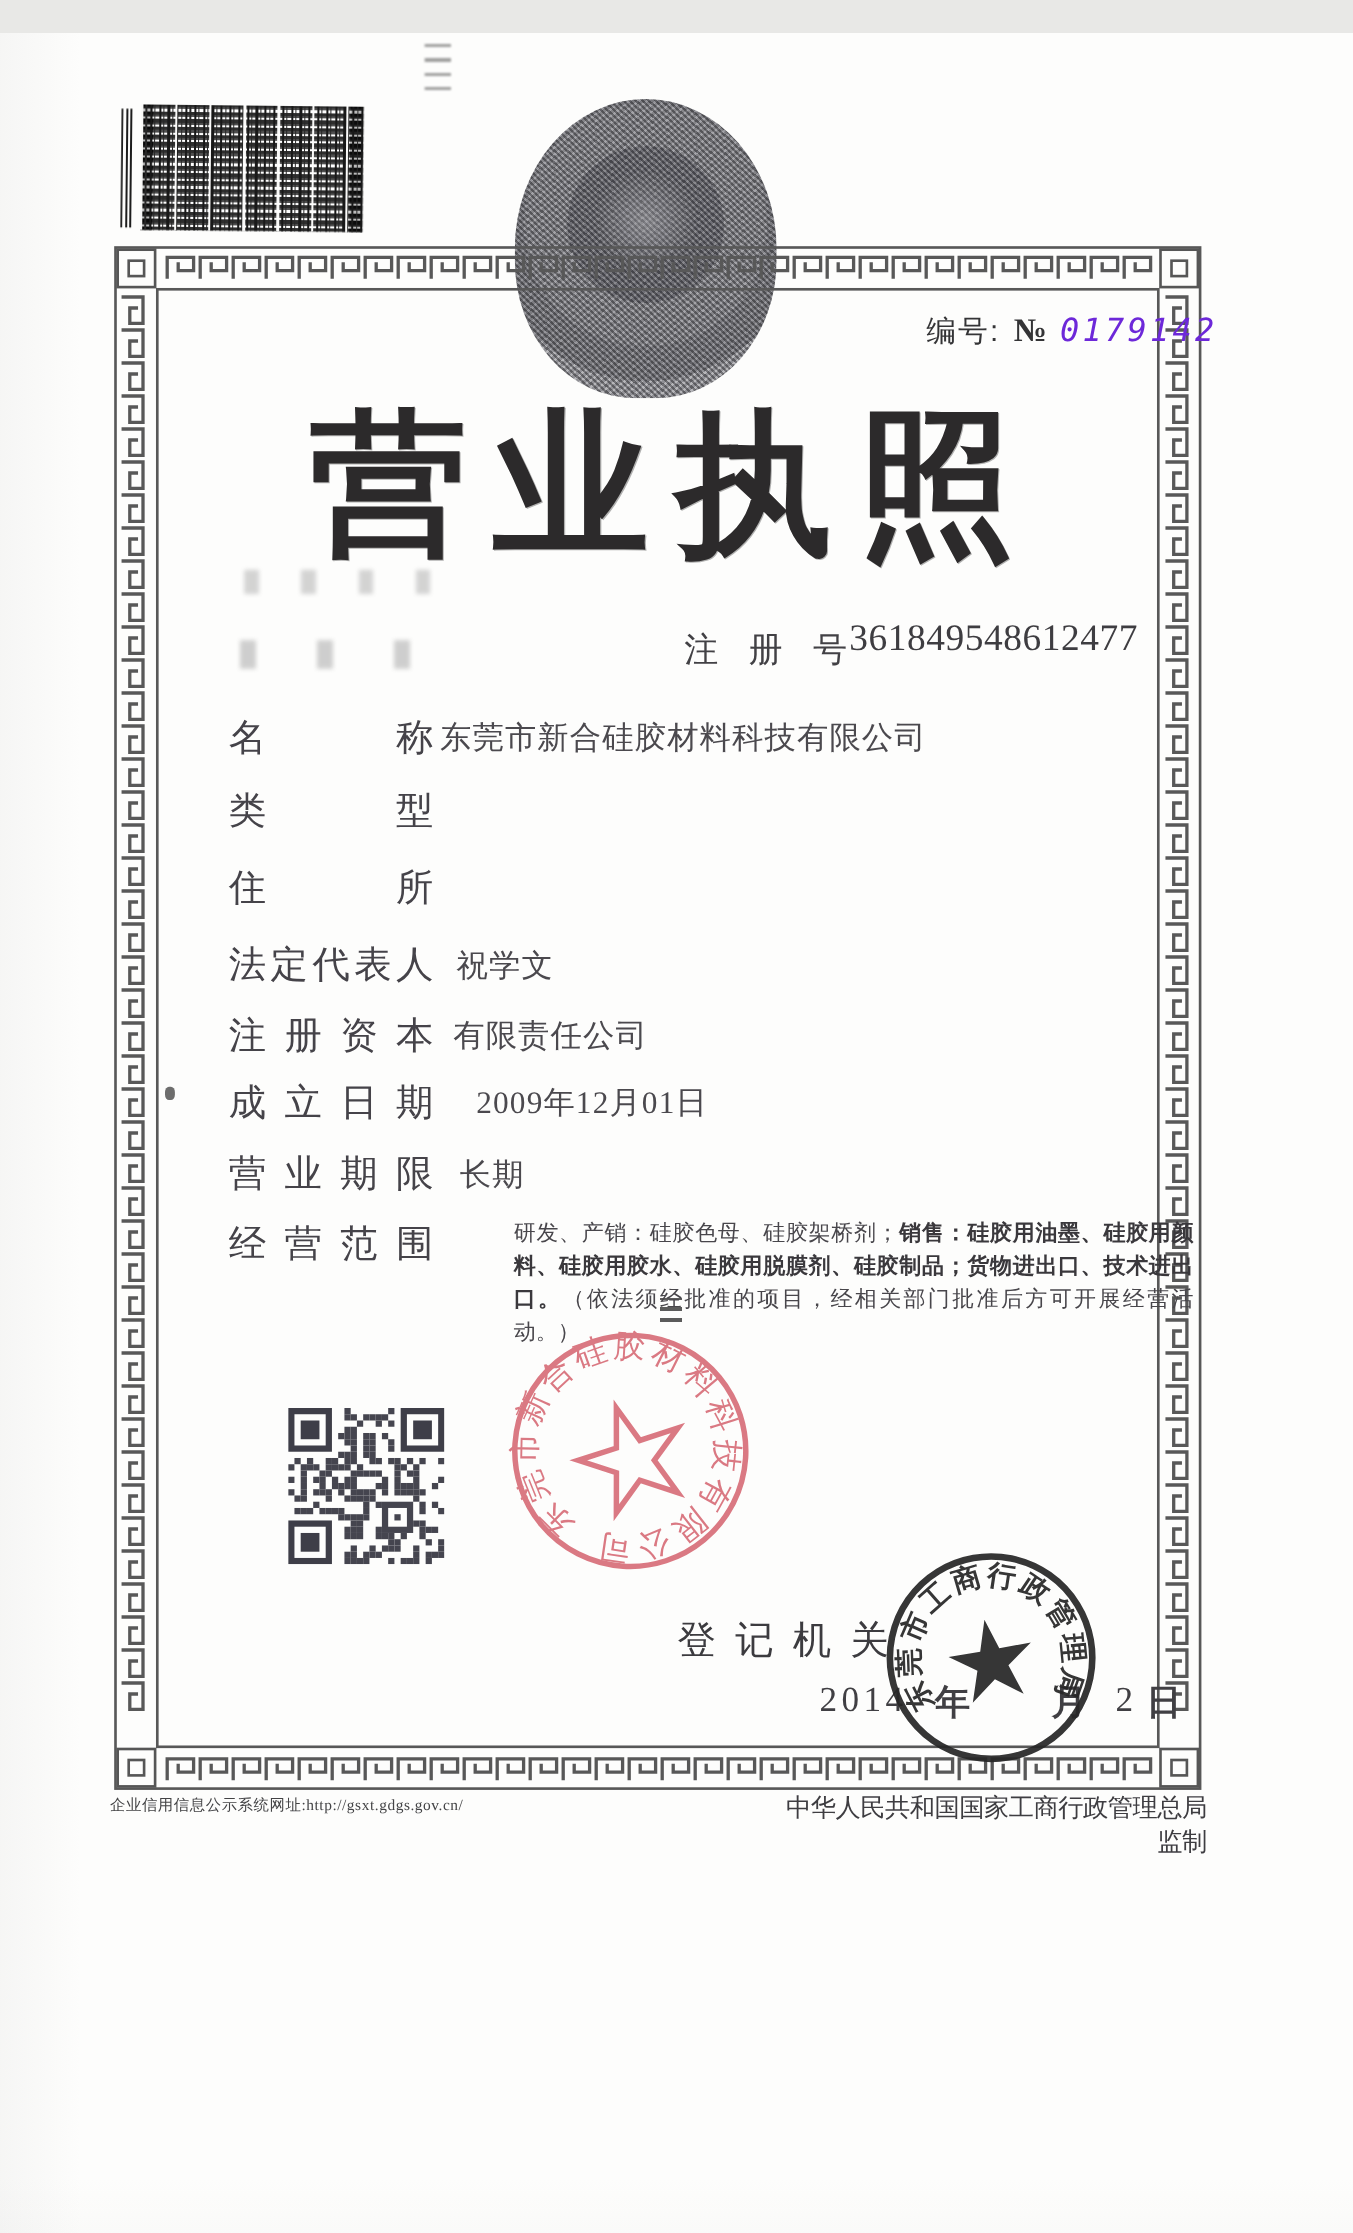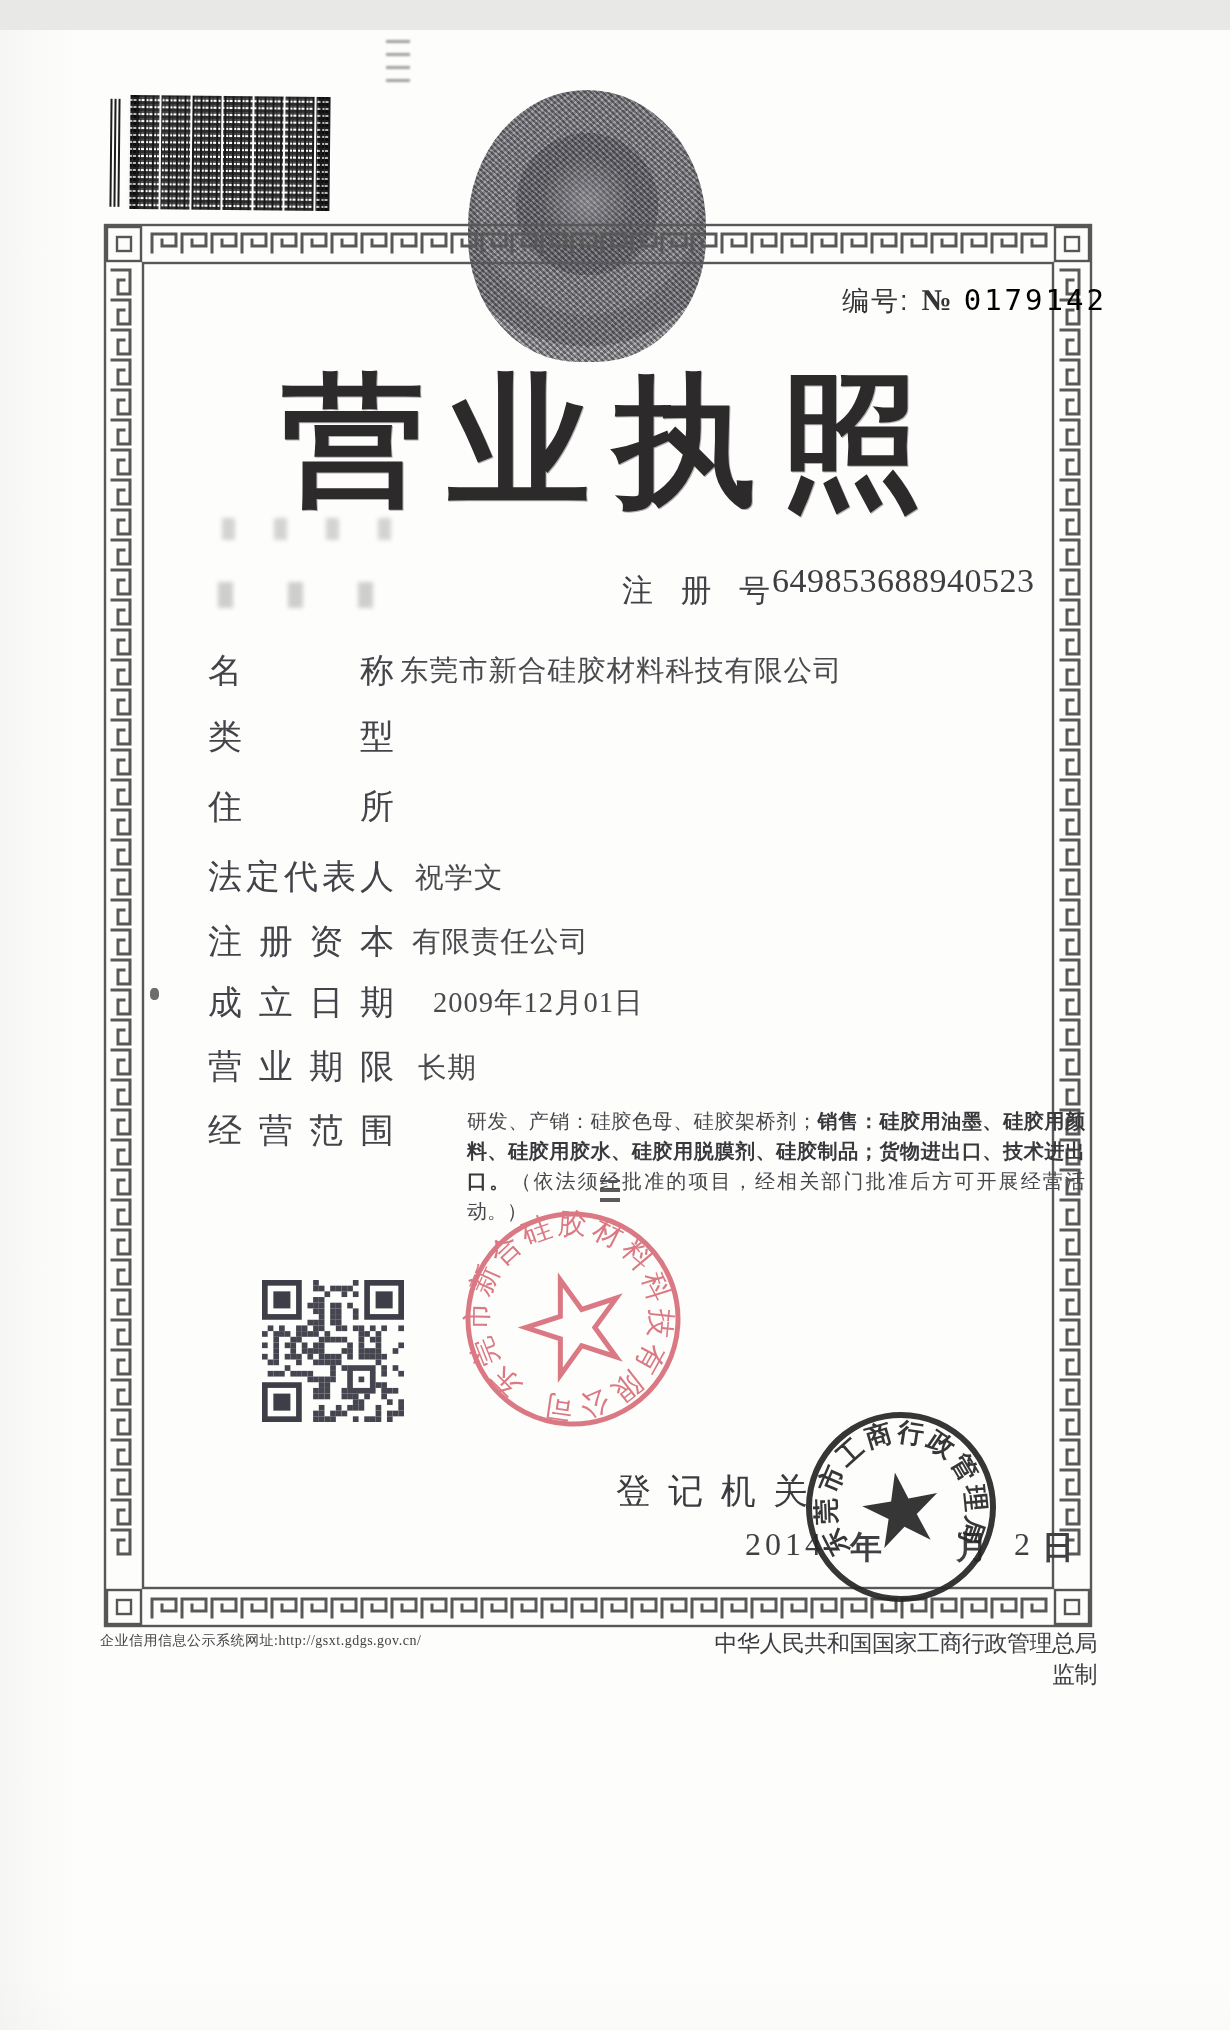--- a/index.html
+++ b/index.html
@@ -47,21 +47,21 @@
   .border{position:absolute;left:103px;top:193px;}
   .border .bl{fill:none;stroke:#585858;stroke-width:2.4;}
   .border .corner{fill:none;stroke:#565656;stroke-width:2.4;}
   #hook{stroke:#585858;stroke-width:3;fill:none;stroke-linecap:square;}
 
   
   .serial{position:absolute;left:842px;top:253px;display:flex;align-items:baseline;gap:12px;
     color:#343436;}
   .serial .slab{font-size:27px;font-family:"Liberation Sans",sans-serif;letter-spacing:2px;}
   .serial .nosym{font-size:30px;font-weight:bold;}
-  .serial .sdig{font-size:29px;letter-spacing:3px;font-family:"DejaVu Sans Mono",monospace;color:#000000;}
+  .serial .sdig{font-size:29px;letter-spacing:3px;font-family:"DejaVu Sans Mono",monospace;color:#6d28d9;font-style:italic;}
 
   .title{position:absolute;left:282px;top:336px;width:640px;margin:0;display:flex;
     justify-content:space-between;font-family:"Liberation Sans",sans-serif;
     font-size:142px;font-weight:900;line-height:1.05;color:#2c2a2b;
     text-shadow:1px 1px 0 rgba(60,60,60,.4);}
 
   .reg-label{position:absolute;left:622px;top:540px;width:148px;display:flex;
     justify-content:space-between;font-size:31px;color:#424145;}
   .reg-no{position:absolute;left:772px;top:532px;font-size:34px;letter-spacing:.5px;color:#3e3d41;}
 
@@ -282,21 +282,21 @@
       <span>业</span>
       <span>执</span>
       <span>照</span>
     </h1>
 
   <span class="reg-label">
       <span>注</span>
       <span>册</span>
       <span>号</span>
     </span>
-  <span class="reg-no">649853688940523</span>
+  <span class="reg-no">361849548612477</span>
 
   <span class="flabel" style="top:618px">
       <span>名</span>
       <span>称</span>
     </span>
   <span class="fvalue" style="top:622px;left:400px">东莞市新合硅胶材料科技有限公司</span>
 
   <span class="flabel" style="top:684px">
       <span>类</span>
       <span>型</span>

